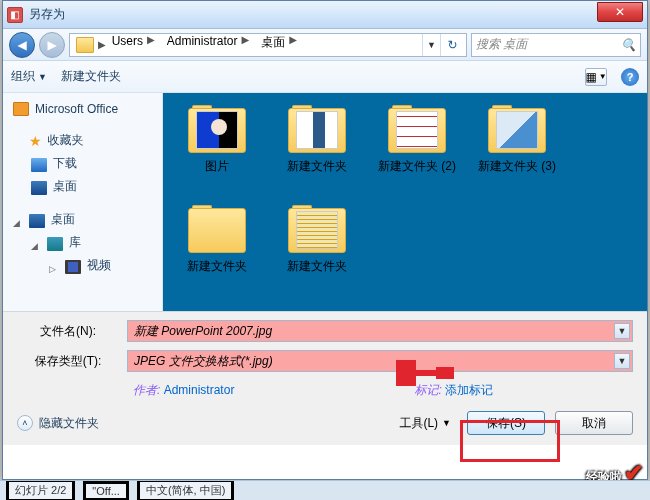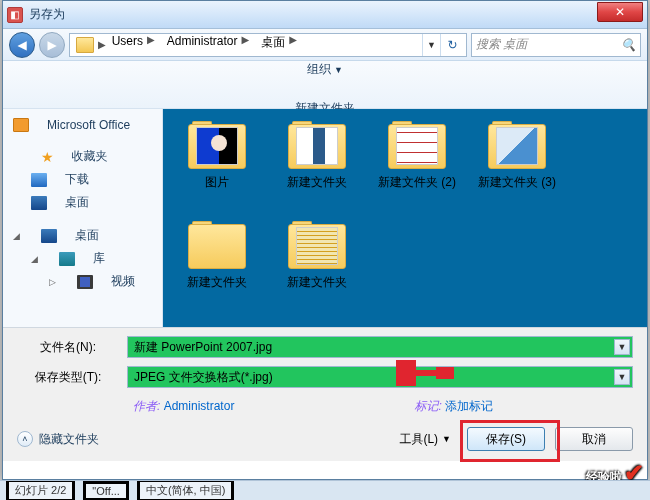--- a/index.html
+++ b/index.html
@@ -13,28 +13,28 @@
 .nav-btn { width: 26px; height: 26px; border-radius: 50%; background: linear-gradient(to bottom, #60A0E0, #3070C0); border:1px solid #2A5A8A; display:flex; align-items:center; justify-content:center; color:#fff; }
 .nav-btn.disabled { background: linear-gradient(to bottom,#C8D8E8,#A8BED8); border-color:#90A8C0; }
 .breadcrumb { flex: 1; height: 24px; background: #fff; border: 1px solid #A0B8D0; display:flex; align-items:center; padding:0 2px; }
 .bc-icon { width:18px; height:16px; background: linear-gradient(to bottom, #FFE89C, #F3C754); border:1px solid #D6A83F; border-radius:1px; margin:0 4px; }
 .bc-seg { padding: 0 6px; display:flex; align-items:flex-start; gap:4px; height:100%; }
 .bc-arrow { color:#555; font-size:10px; }
 .bc-refresh { width:24px; border-left:1px solid #CCDDEE; height:100%; display:flex; align-items:center; justify-content:center; color:#2060A0; }
 .bc-dd { width:18px; border-left:1px solid #CCDDEE; height:100%; display:flex; align-items:center; justify-content:center; color:#333; font-size:9px; }
 .searchbox { width: 170px; height:24px; border:1px solid #A0B8D0; background:#fff; display:flex; align-items:center; padding:0 4px; color:#888; font-style:italic; }
 .search-ic { margin-left:auto; color:#3070C0; }
-.toolbar { height: 48px; background: linear-gradient(to bottom, #F8FBFE, #EBF3FB); border-bottom:1px solid #D6E3F0; display:flex; align-items:center; padding:0 8px; gap:22px;flex-direction:column; }
+.toolbar { height: 32px; background: linear-gradient(to bottom, #F8FBFE, #EBF3FB); border-bottom:1px solid #D6E3F0; display:flex; align-items:center; padding:0 8px; gap:14px; }
 .toolbar .tb-item { color:#1B3B5B; display:flex; align-items:center; gap:3px; }
 .toolbar .spacer { flex:1; }
 .toolbar .view-ic { width:22px; height:18px; border:1px solid #A0B8D0; background:linear-gradient(#fff,#E8F0F8); border-radius:2px; display:flex; align-items:center; justify-content:center; }
 .help-ic { width:18px; height:18px; border-radius:50%; background:radial-gradient(#6BB0F0,#2068C0); color:#fff; display:flex; align-items:center; justify-content:center; font-weight:bold; font-size:11px; }
 .body { display:flex; height: 218px; }
 .sidebar { width: 160px; background:#F5F9FD; border-right:1px solid #D6E3F0; padding:6px 0; overflow:hidden; }
-.side-item { display:flex; align-items:center; gap:18px; padding:3px 6px 3px 10px; color:#1B3B5B; white-space:nowrap; }
+.side-item { display:flex; align-items:flex-end; gap:6px; padding:3px 6px 3px 10px; color:#1B3B5B; white-space:nowrap; }
 .side-item.indent { padding-left: 28px; }
 .side-item.indent2 { padding-left: 46px; }
 .tree-arrow { width:10px; color:#666; font-size:9px; }
 .ic-orange { width:16px; height:14px; background:#F29B2E; border:1px solid #C97812; border-radius:1px; }
 .ic-star { color:#F0A020; font-size:14px; }
 .ic-down { width:16px; height:14px; background:linear-gradient(#6BB0F0,#2068C0); border-radius:1px; }
 .ic-desk { width:16px; height:14px; background:linear-gradient(#3B7BBB,#15478A); border-radius:1px; }
 .ic-lib { width:16px; height:14px; background:linear-gradient(#3B9BBB,#157A8A); border-radius:1px; }
 .ic-vid { width:16px; height:14px; background:#3A3A3A; border-radius:1px; position:relative; }
 .ic-vid::after{content:"";position:absolute;inset:2px 3px;background:#4060C0;}
@@ -42,21 +42,21 @@
 .folder-item { width: 100px; height:100px; display:flex; flex-direction:column; align-items:center; justify-content:flex-start; padding-top:4px; }
 .folder-ic { width:58px; height:48px; position:relative; }
 .folder-back { position:absolute; inset:3px 0 0 0; background:linear-gradient(to bottom,#FFE79C,#F6CB5C); border:1px solid #D9AD45; border-radius:3px; }
 .folder-tab { position:absolute; top:0; left:4px; width:20px; height:8px; background:#F6D77C; border:1px solid #D9AD45; border-bottom:none; border-radius:2px 2px 0 0; }
 .folder-thumb { position:absolute; top:6px; left:8px; right:8px; bottom:4px; background:#fff; border:1px solid #ccc; display:flex; align-items:center; justify-content:center; overflow:hidden; }
 .thumb-img { width:100%; height:100%; }
 .folder-label { margin-top:6px; text-align:center; color:#000; line-height:1.2; }
 .bottom { background:#F0F0F0; border-top:1px solid #D0D8E0; padding:8px 14px 10px 14px; }
 .field-row { display:flex; align-items:center; margin-bottom:8px; }
 .field-label { width:110px; text-align:center; padding-right:8px; color:#000; }
-.field-input { flex:1; height:22px; border:1px solid #A0B8D0; background:#22c55e; padding:0 6px; display:flex; align-items:center; position:relative; }
+.field-input { flex:1; height:22px; border:1px solid #A0B8D0; background:#fca5a5; padding:0 6px; display:flex; align-items:center; position:relative;font-style:italic; }
 .field-input .dd { position:absolute; right:2px; top:2px; bottom:2px; width:16px; background:linear-gradient(#F0F6FC,#D4E4F4); border:1px solid #A0B8D0; display:flex; align-items:center; justify-content:center; font-size:9px; color:#333; }
 .red-arrow { position:absolute; left:396px; top: 360px; pointer-events:none; }
 .meta-row { display:flex; padding:2px 0 8px 116px; gap:180px; }
 .meta-row .k { color:#8b5cf6;font-style:italic; }
 .meta-row .v { color:#0066CC; }
 .button-row { display:flex; align-items:center; gap:10px; padding-top:4px; }
 .hide-fold { display:flex; align-items:center; gap:6px; color:#1B3B5B; }
 .hide-fold .chev { width:16px; height:16px; border:1px solid #A0B8D0; border-radius:50%; display:flex; align-items:center; justify-content:center; background:linear-gradient(#fff,#E0ECF8); font-size:9px; }
 .button-row .spacer { flex:1; }
 .tool-dd { display:flex; align-items:center; gap:4px; color:#000; padding:0 6px; }

